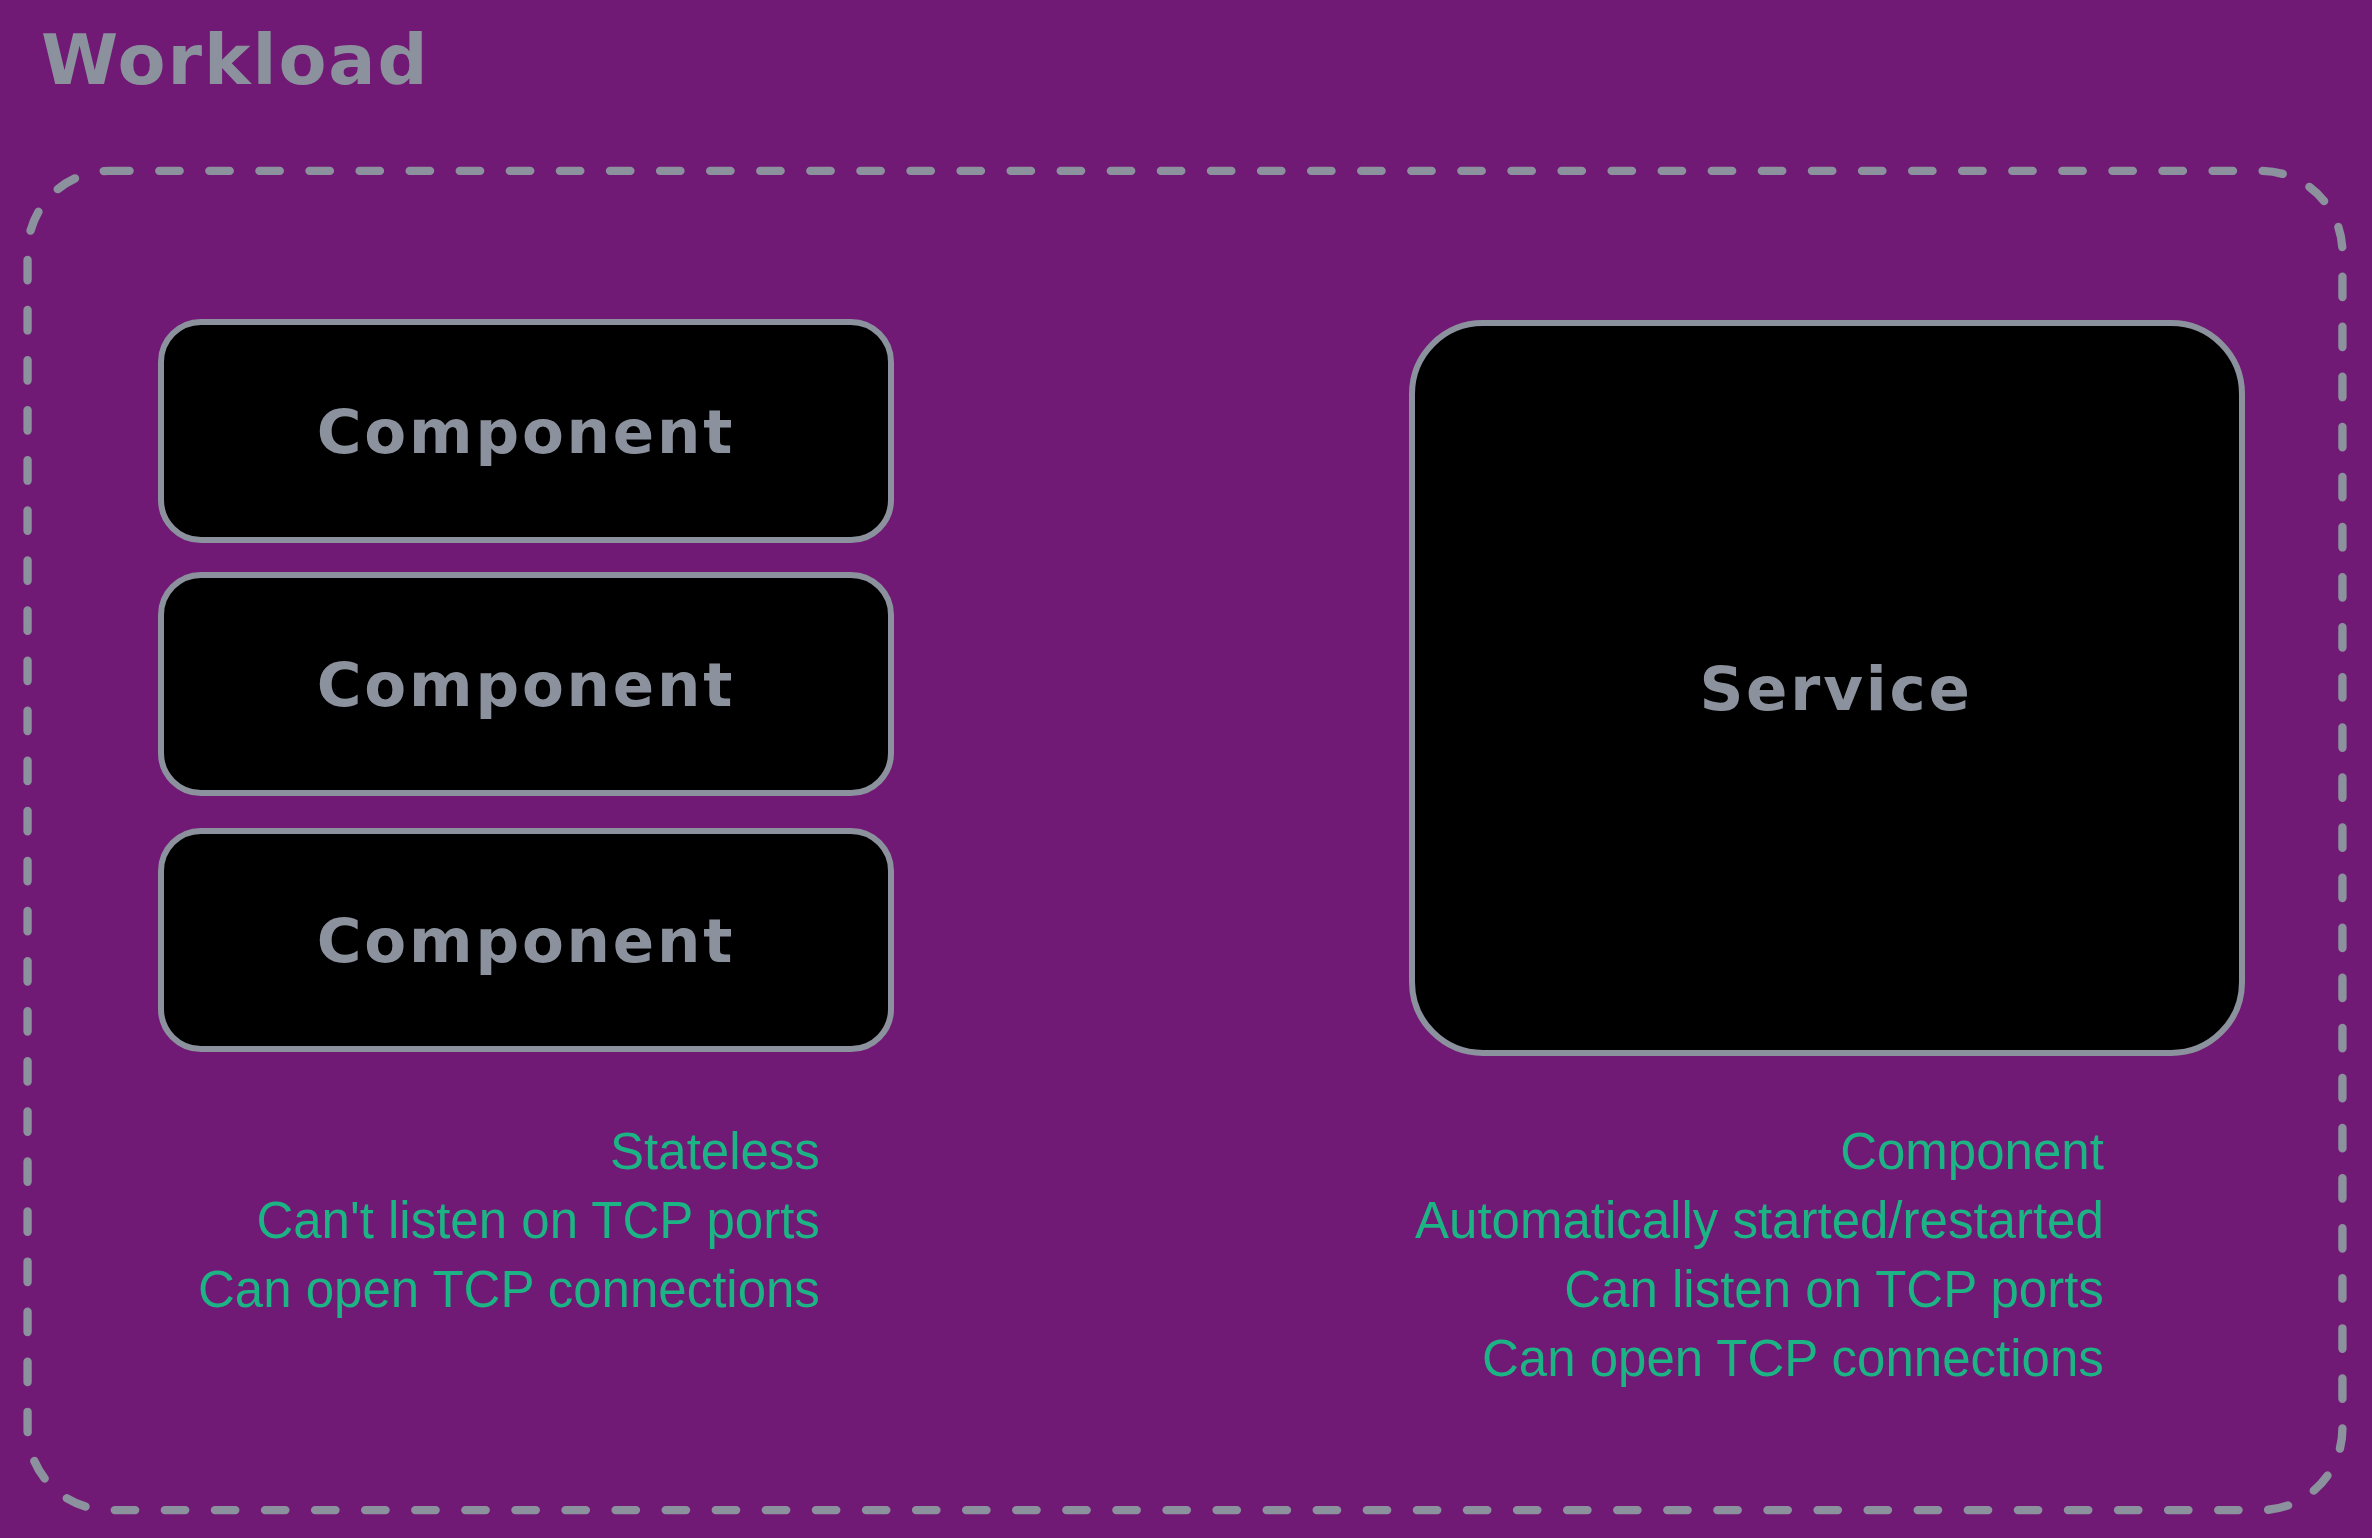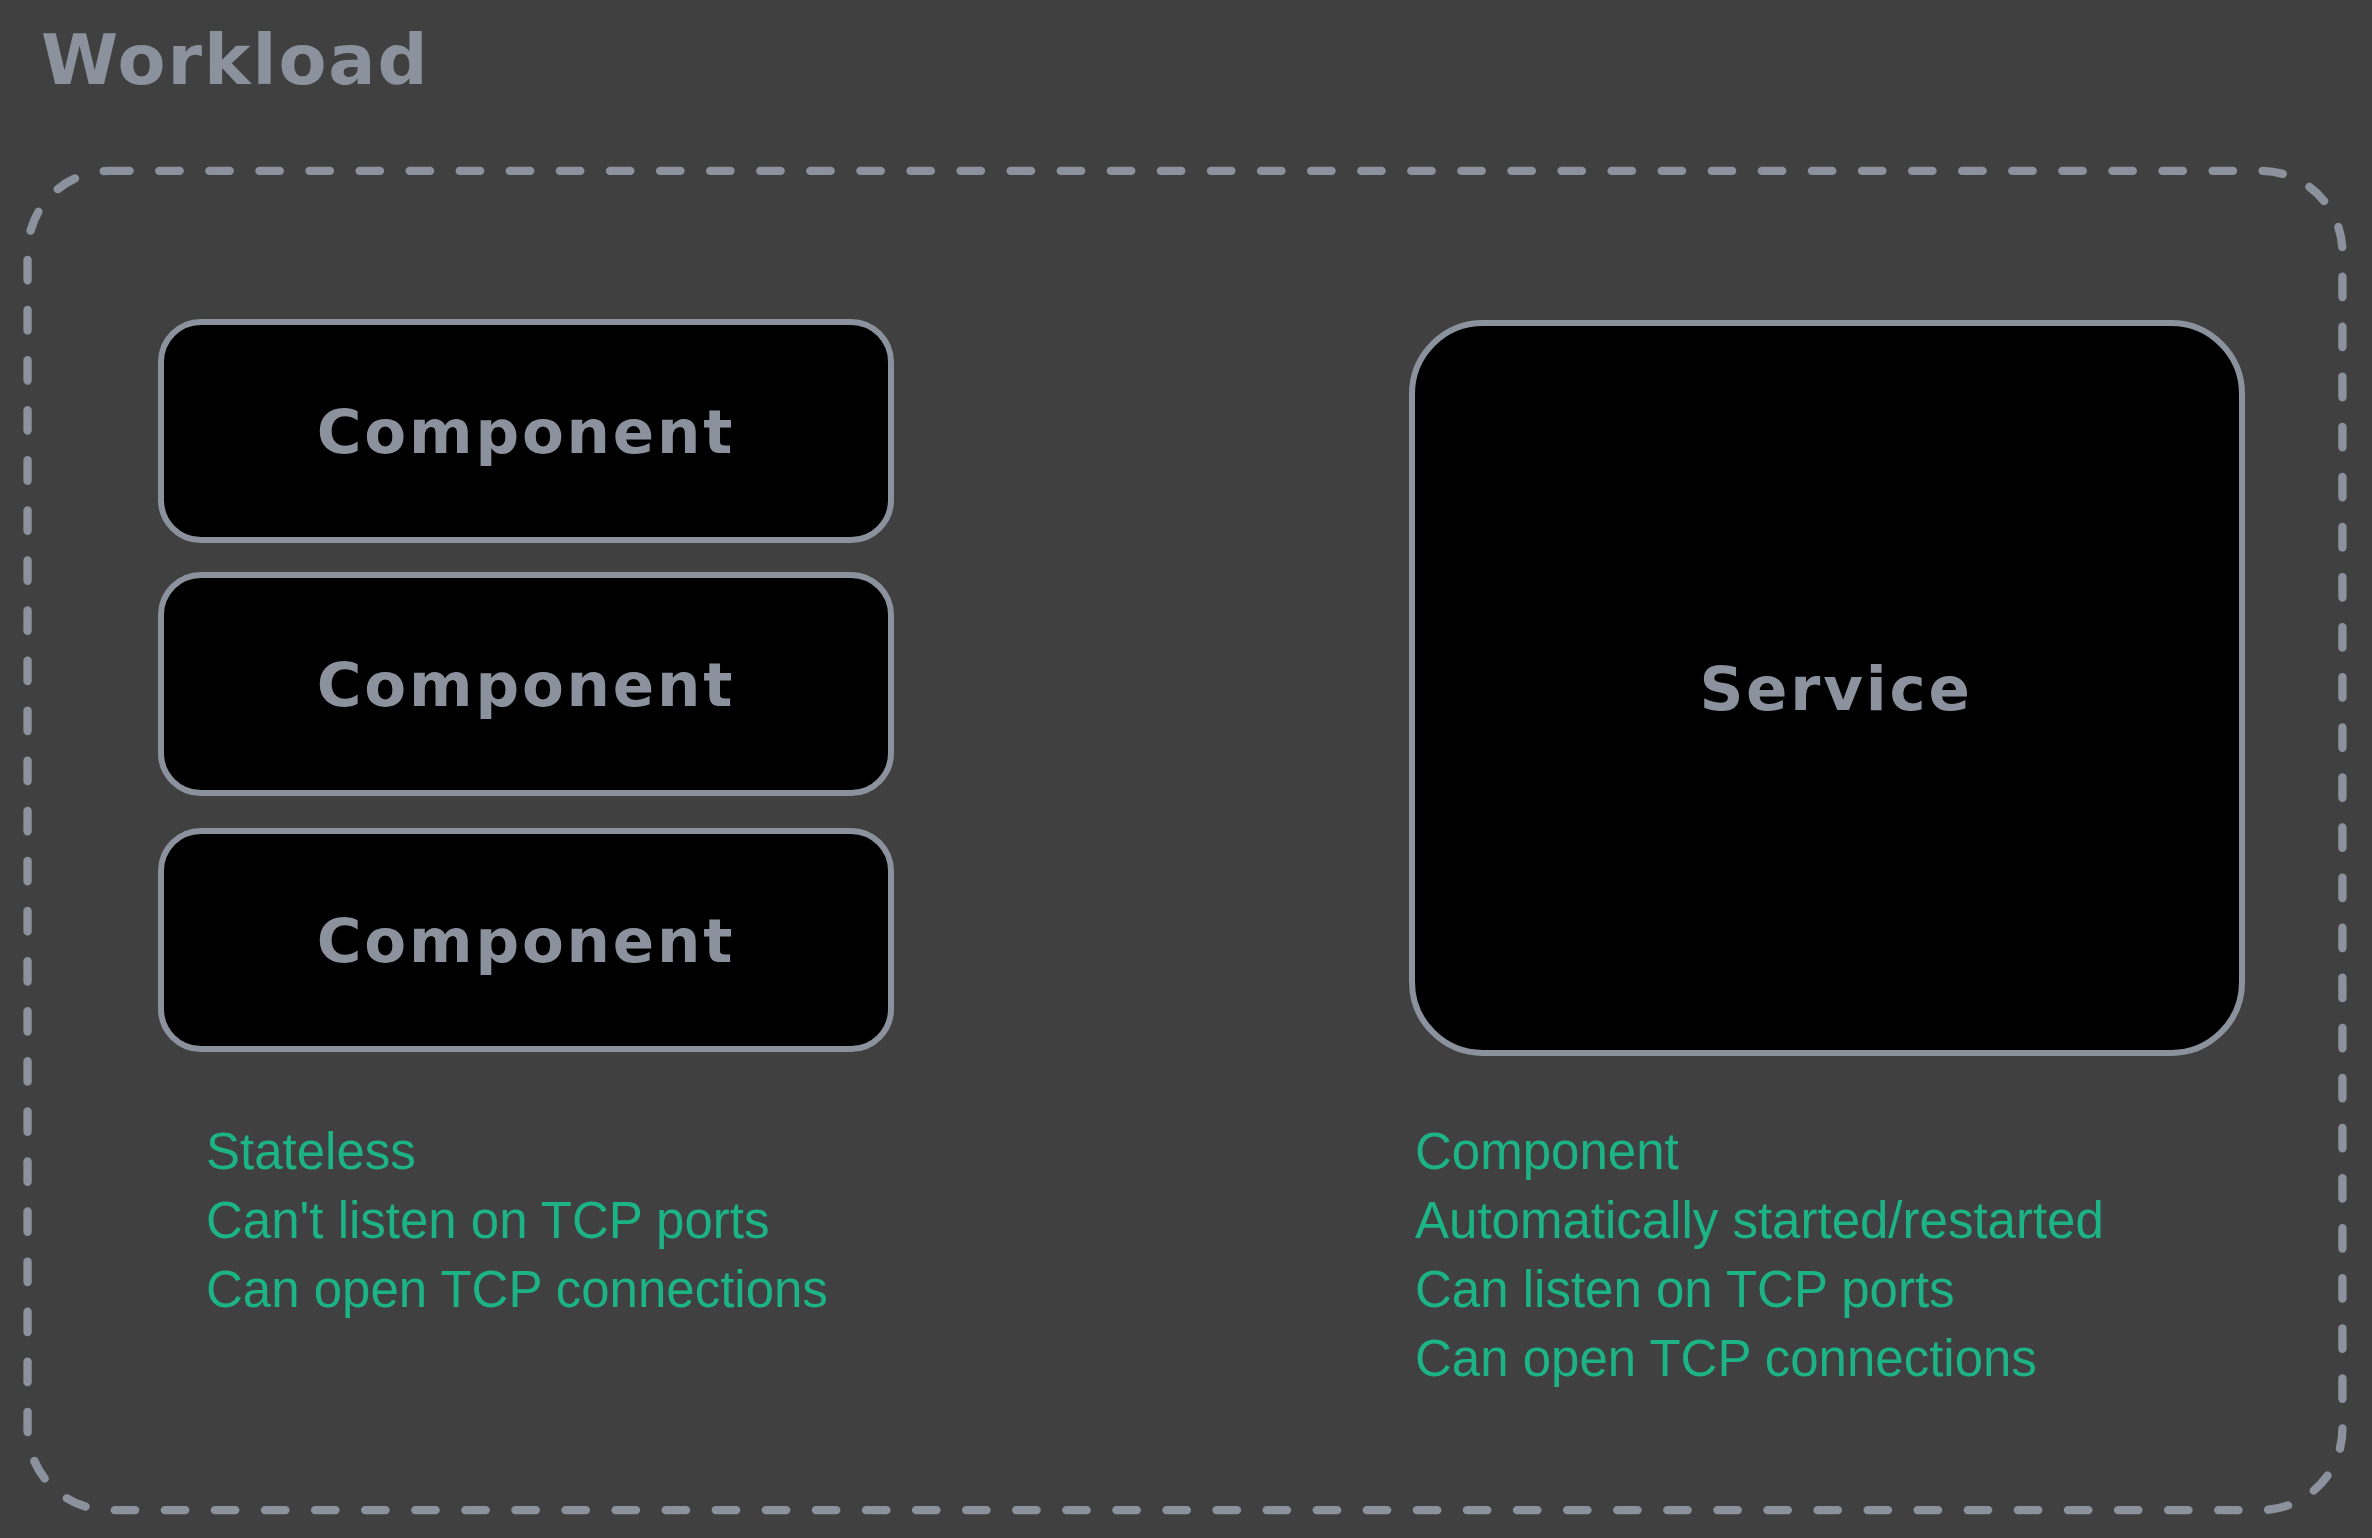--- a/index.html
+++ b/index.html
@@ -4,23 +4,24 @@
 <style>
   html, body {
     margin: 0;
     padding: 0;
     background: #000000;
   }
   #canvas {
     position: relative;
     width: 2373px;
     height: 1539px;
-    background: #404040;
+    background: #701a75;
     overflow: hidden;
     font-family: "DejaVu Sans", sans-serif;
+    text-align: right;
   }
   .diagram-title {
     position: absolute;
     left: 41px;
     top: 18.6px;
     font-size: 70px;
     font-weight: 600;
     letter-spacing: 1.9px;
     color: #8b929d;
     font-family: "DejaVu Sans", sans-serif;
@@ -67,21 +68,21 @@
   }
   .traits-list {
     position: absolute;
     color: #1cb484;
     font-family: "Liberation Sans", sans-serif;
     font-size: 51px;
     line-height: 69px;
     font-weight: 400;
   }
   .traits-left {
-    left: 206px;
+    left: 198px;
     top: 1117px;
   }
   .traits-right {
     left: 1415px;
     top: 1117px;
   }
   .trait-line {
     white-space: nowrap;
   }
 </style>

